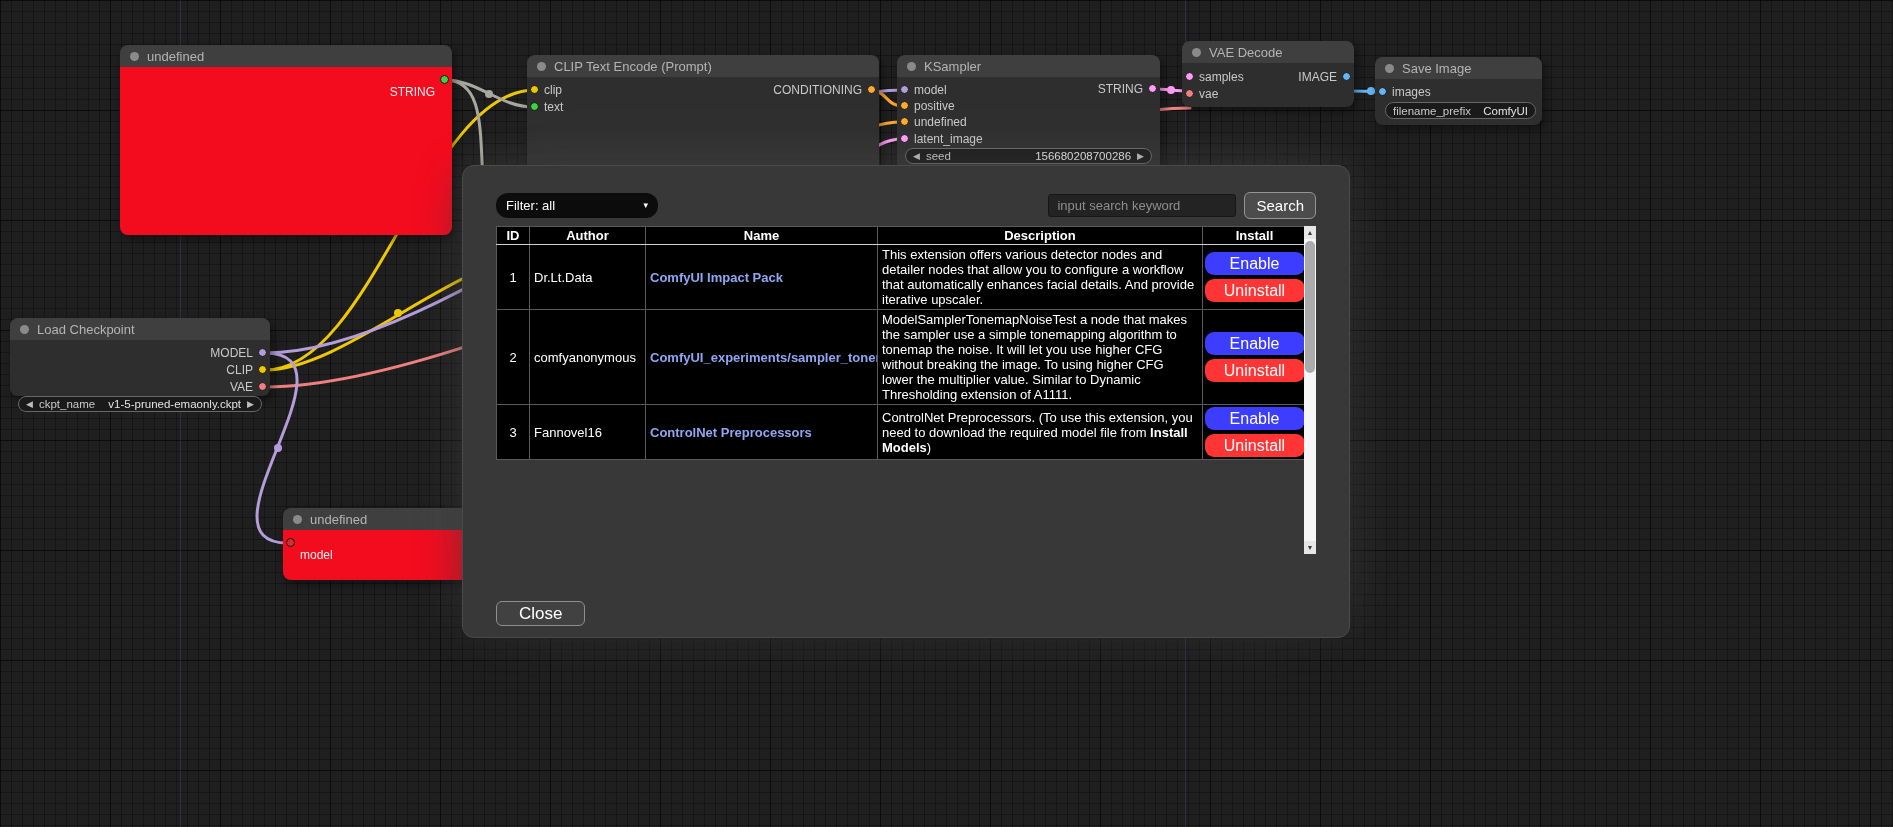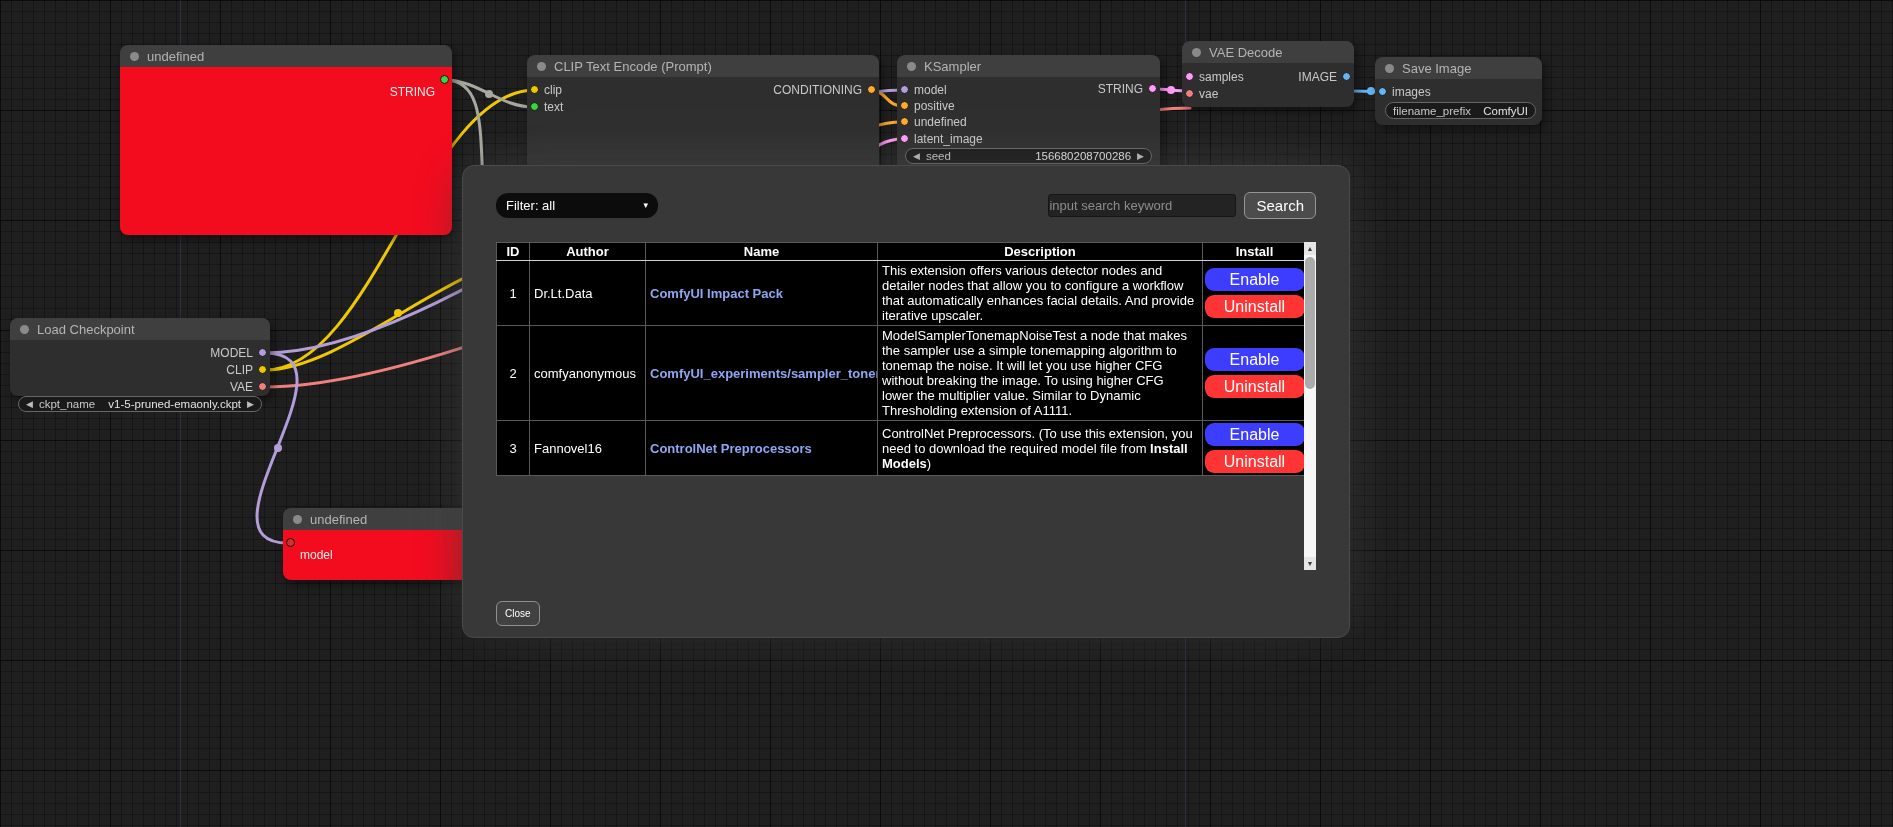--- a/index.html
+++ b/index.html
@@ -34,24 +34,24 @@
   .widget .warr{font-size:9px;color:#bdbdbd;flex:0 0 auto;}
   .widget .wval{margin-left:auto;color:#e2e2e2;}
 
   
   .dialog{
     position:absolute;left:462px;top:165px;width:888px;height:473px;z-index:10;
     background:#383838;border:1px solid #4a4a4a;border-radius:12px;
     box-shadow:0 0 45px rgba(255,255,255,0.12),0 0 110px rgba(255,255,255,0.05),0 10px 40px rgba(0,0,0,0.55);
     padding:26px 33px 12px 33px;color:#fff;
   }
-  .dlg-toprow{display:flex;align-items:center;height:26px;margin-bottom:24px;}
+  .dlg-toprow{display:flex;align-items:center;height:26px;margin-bottom:8px;}
   .filter-select{width:162px;height:25px;background:#0c0c0c;color:#fff;border-radius:12px;display:flex;align-items:center;padding:0 10px;font-size:13px;cursor:pointer;}
   .filter-select .caret{margin-left:auto;font-size:9px;color:#fff;}
-  .search-input{margin-left:auto;width:188px;height:23px;background:#232323;border:1px solid #161616;border-radius:3px;color:#ddd;font-size:13px;padding:0 0;font-family:inherit;}
+  .search-input{margin-left:auto;width:188px;height:23px;background:#232323;border:1px solid #161616;border-radius:3px;color:#ddd;font-size:13px;padding:0 8px;font-family:inherit;}
   .search-input::placeholder{color:#8d8d8d;}
   .search-btn{margin-left:8px;height:27px;padding:0 11px;background:#4c4c4c;border:1px solid #959595;border-radius:6px;color:#fff;font-size:15px;font-family:inherit;cursor:pointer;}
   .table-wrap{position:relative;height:328px;padding-right:8px;}
   table.ext{border-collapse:collapse;table-layout:fixed;width:810px;font-size:13px;}
   table.ext th{background:#000;color:#fff;font-weight:bold;border:1px solid #5a5a5a;border-bottom:1px solid #cfcfcf;height:18px;padding:0 2px;}
   table.ext td{background:#000;color:#fff;border:1px solid #5a5a5a;padding:2px 4px;vertical-align:middle;}
   td.cell-id{text-align:center;}
   td.cell-author{padding-left:8px;}
   td.cell-name{padding-left:6px;overflow:hidden;white-space:nowrap;}
   td.cell-desc{vertical-align:top;line-height:15px;padding:3px 5px;}
@@ -59,21 +59,21 @@
   td.cell-install{padding:2px;}
   .install-stack{display:flex;flex-direction:column;align-items:center;gap:4px;}
   .btn-enable,.btn-uninstall{width:100px;height:23px;border:none;border-radius:9px;color:#fff;font-size:16px;font-family:inherit;line-height:21px;cursor:pointer;}
   .btn-enable{background:#3D3DFF;}
   .btn-uninstall{background:#FF3434;}
   .scrollbar{position:absolute;right:0;top:0;width:12px;height:328px;background:#f6f6f6;}
   .sb-arrow{position:absolute;left:0;width:12px;height:13px;background:#e6e6e6;color:#3a3a3a;font-size:7px;line-height:13px;text-align:center;cursor:pointer;}
   .sb-up{top:0;}
   .sb-down{bottom:0;}
   .sb-thumb{position:absolute;left:1px;width:10px;top:15px;height:132px;background:#ababab;border-radius:5px;cursor:pointer;}
-  .close-btn{position:absolute;left:33px;bottom:11px;height:25px;padding:0 8px;background:#414141;border:1px solid #8f8f8f;border-radius:6px;color:#fff;font-size:10px;font-family:inherit;cursor:pointer;}
+  .close-btn{position:absolute;left:33px;bottom:11px;height:25px;padding:0 22px;background:#414141;border:1px solid #8f8f8f;border-radius:6px;color:#fff;font-size:17px;font-family:inherit;cursor:pointer;}
 </style>
 </head>
 <body>
 
 <div class="canvas">
 
   <div class="vline" style="left:180px;"></div>
   <div class="vline" style="left:1185px;"></div>
 
   <svg class="wires" width="1893" height="827" viewBox="0 0 1893 827">

